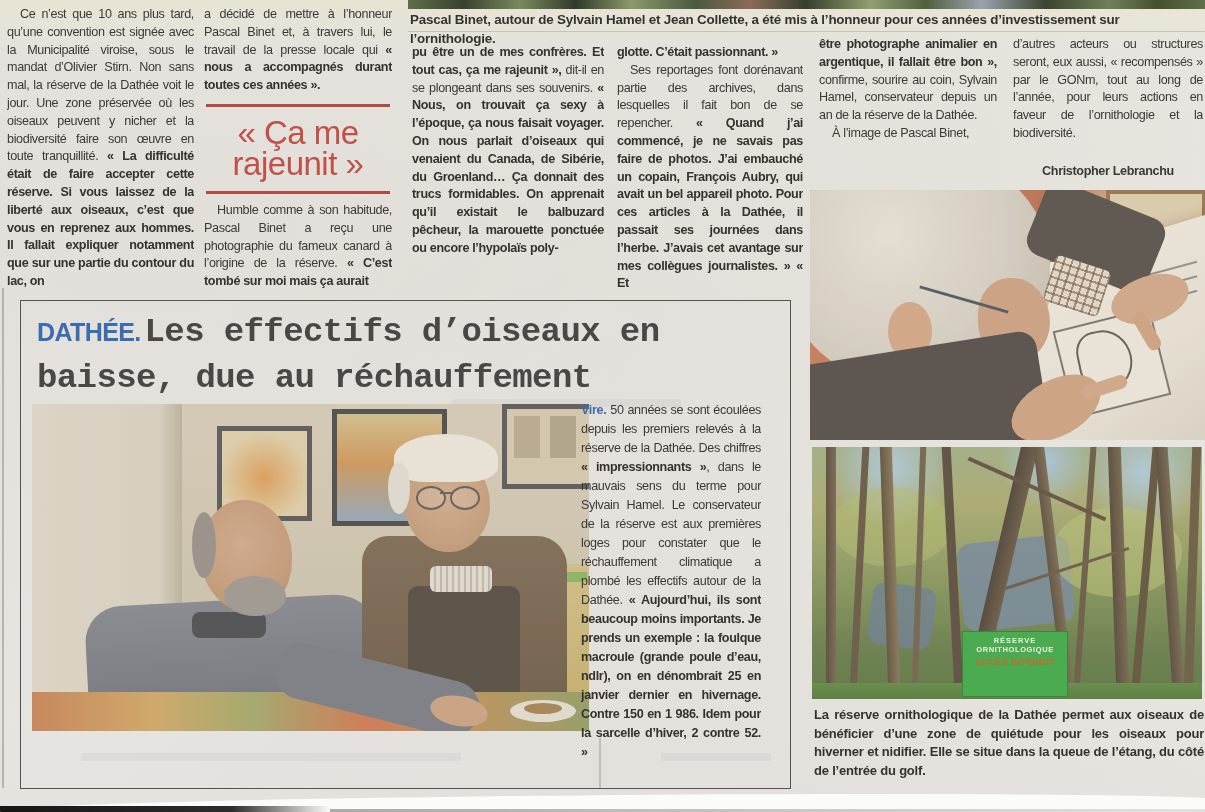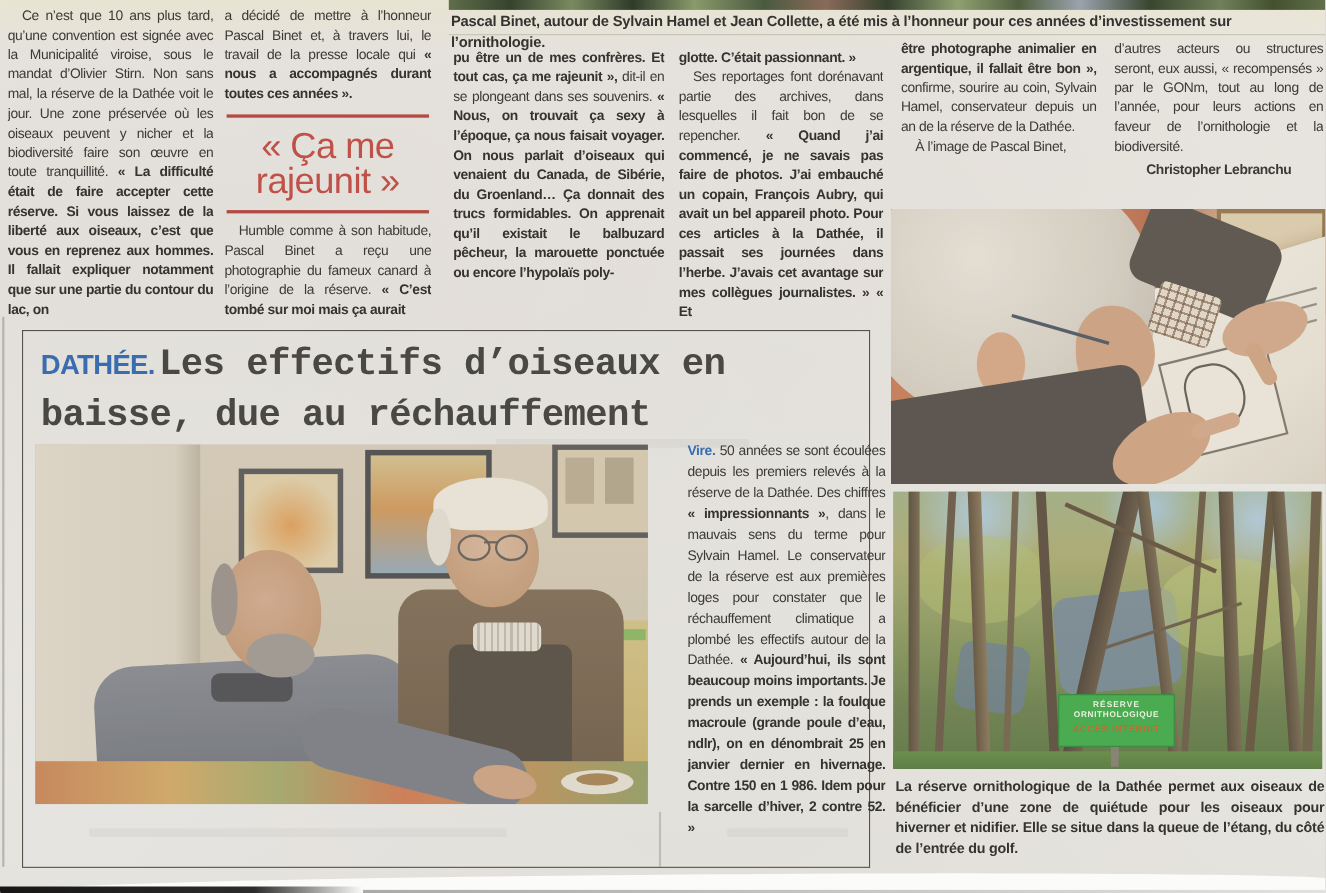--- a/index.html
+++ b/index.html
@@ -57,21 +57,21 @@
     <p class="indent"><span>Ses reportages font dorénavant partie des archives, dans lesquelles il fait bon de se repencher. </span><b class="bq">« Quand j’ai commencé, je ne savais pas faire de photos. J’ai embauché un copain, François Aubry, qui avait un bel appareil photo. Pour ces articles à la Dathée, il passait ses journées dans l’herbe. J’avais cet avantage sur mes collègues journalistes. » </b><b class="bq">« Et</b></p>
   </div>
 
   <div class="col" style="left:819px;top:36px;width:178px;height:152px;">
     <p><b class="bq">être photographe animalier en argentique, il fallait être bon », </b><span>confirme, sourire au coin, Sylvain Hamel, conservateur depuis un an de la réserve de la Dathée.</span></p>
     <p class="indent"><span>À l’image de Pascal Binet,</span></p>
   </div>
 
   <div class="col" style="left:1013px;top:36px;width:190px;height:160px;">
     <p><span>d’autres acteurs ou structures seront, eux aussi, « recompensés » par le GONm, tout au long de l’année, pour leurs actions en faveur de l’ornithologie et la biodiversité.</span></p>
-    <p style="text-align:center;font-weight:bold;margin-top:3px;">Christopher Lebranchu</p>
+    <p style="text-align:center;font-weight:bold;margin-top:20px;">Christopher Lebranchu</p>
   </div>
 
   <div class="shape" style="left:20px;top:300px;width:769px;height:487px;border:1.5px solid #56534c;background:rgba(255,255,255,0.03);">
 
     <div class="shape" style="left:16px;top:10px;width:740px;font-weight:bold;line-height:42px;letter-spacing:-.6px;">
       <span style="color:#3a6cb0;font-size:25px;">DATHÉE.</span>
       <span style="color:#4a4845;font-size:34px;font-family:Liberation Mono, monospace;">Les effectifs d’oiseaux en baisse, due au réchauffement climatique</span>
     </div>
 
     <div class="ghost" style="left:430px;top:98px;width:230px;height:8px;"></div>
@@ -111,21 +111,21 @@
       <div class="shape" style="left:478px;top:296px;width:66px;height:22px;border-radius:50%;background:#ded9cc;"></div>
       <div class="shape" style="left:492px;top:299px;width:38px;height:11px;border-radius:50%;background:#9c7a48;"></div>
       <div class="shape" style="left:240px;top:258px;width:210px;height:56px;border-radius:28px;background:#6e737b;transform:rotate(14deg);"></div>
       <div class="shape" style="left:398px;top:292px;width:58px;height:30px;border-radius:50%;background:#c49a78;transform:rotate(10deg);"></div>
       <div class="wash"></div>
     </div>
 
 
     <div class="vline" style="left:578px;top:437px;height:50px;opacity:.45;"></div>
 
-    <div class="col" style="left:604px;top:100px;width:180px;height:383px;line-height:19px;">
+    <div class="col" style="left:560px;top:100px;width:180px;height:383px;line-height:19px;">
       <p>
         <b style="color:#3a6cb0;">Vire.</b>
         <span>50 années se sont écoulées depuis les premiers relevés à la réserve de la Dathée. Des chiffres </span><b class="bq">« impressionnants »</b><span>, dans le mauvais sens du terme pour Sylvain Hamel. Le conservateur de la réserve est aux premières loges pour constater que le réchauffement climatique a plombé les effectifs autour de la Dathée. </span><b class="bq">« Aujourd’hui, ils sont beaucoup moins importants. Je prends un exemple : la foulque macroule (grande poule d’eau, ndlr), on en dénombrait 25 en janvier dernier en hivernage. Contre 150 en 1 986. Idem pour la sarcelle d’hiver, 2 contre 52. »</b>
       </p>
     </div>
   </div>
 
   <div class="photo" style="left:810px;top:190px;width:395px;height:250px;background:
        radial-gradient(circle at 80% 15%, #d5c5a4 0%, rgba(213,197,164,0) 22%),
        radial-gradient(circle at 95% 60%, #c4764f 0%, rgba(196,118,79,0) 40%),
@@ -172,24 +172,24 @@
     <div class="trunk" style="left:236px;width:11px;height:262px;background:linear-gradient(90deg,#504331,#6e5f46);transform:rotate(-7deg);"></div>
     <div class="trunk" style="left:270px;width:6px;height:262px;background:#5c4e39;transform:rotate(4deg);"></div>
     <div class="trunk" style="left:300px;width:13px;height:262px;background:linear-gradient(90deg,#483c2c,#6a5b42);transform:rotate(-2deg);"></div>
     <div class="trunk" style="left:330px;width:8px;height:262px;background:#55462f;transform:rotate(5deg);"></div>
     <div class="trunk" style="left:352px;width:12px;height:262px;background:linear-gradient(90deg,#4a3e2c,#6b5d44);transform:rotate(-4deg);"></div>
     <div class="trunk" style="left:376px;width:9px;height:262px;background:#5f5038;transform:rotate(2deg);"></div>
     <div class="shape" style="left:150px;top:40px;width:150px;height:4px;background:#55452f;transform:rotate(24deg);"></div>
     <div class="shape" style="left:190px;top:120px;width:130px;height:3px;background:#5e4f38;transform:rotate(-18deg);"></div>
     <div class="shape" style="left:0;top:236px;width:390px;height:16px;background:linear-gradient(180deg,#568038,#47702e);"></div>
     <div class="shape" style="left:198px;top:230px;width:7px;height:20px;background:#7a7466;"></div>
-    <div class="shape" style="left:150px;top:184px;width:106px;height:48px;background:#2fa23b;border:1px solid #1d7a28;text-align:center;padding-top:4px;box-sizing:border-box;">
+    <div class="shape" style="left:150px;top:184px;width:106px;height:66px;background:#2fa23b;border:1px solid #1d7a28;text-align:center;padding-top:4px;box-sizing:border-box;">
       <div style="font-size:7.5px;line-height:9px;font-weight:bold;color:#eaf4e2;letter-spacing:1px;">RÉSERVE</div>
       <div style="font-size:7.5px;line-height:9px;font-weight:bold;color:#eaf4e2;letter-spacing:.6px;">ORNITHOLOGIQUE</div>
-      <div style="font-size:8.5px;line-height:11px;font-weight:normal;color:#d84a10;letter-spacing:.6px;margin-top:3px;">ACCÈS INTERDIT</div>
+      <div style="font-size:8.5px;line-height:11px;font-weight:bold;color:#d84a10;letter-spacing:.6px;margin-top:3px;">ACCÈS INTERDIT</div>
     </div>
     <div class="wash"></div>
   </div>
 
   <div class="caption" style="left:814px;top:706px;width:390px;">La réserve ornithologique de la Dathée permet aux oiseaux de bénéficier d’une zone de quiétude pour les oiseaux pour hiverner et nidifier. Elle se situe dans la queue de l’étang, du côté de l’entrée du golf.</div>
 
   <div class="shape" style="left:-10px;top:795px;width:1225px;height:20px;background:#fbfbf9;border-radius:60% 40% 0 0/14px 8px 0 0;transform:rotate(-.3deg);"></div>
   <div class="shape" style="left:0;top:806px;width:330px;height:8px;background:linear-gradient(90deg,#161616,#2c2c2c 70%,rgba(44,44,44,0));border-radius:0 0 0 4px;"></div>
   <div class="shape" style="left:330px;top:809px;width:875px;height:3px;background:linear-gradient(90deg,rgba(90,90,90,.5),rgba(150,150,150,.25));"></div>
 </div>

